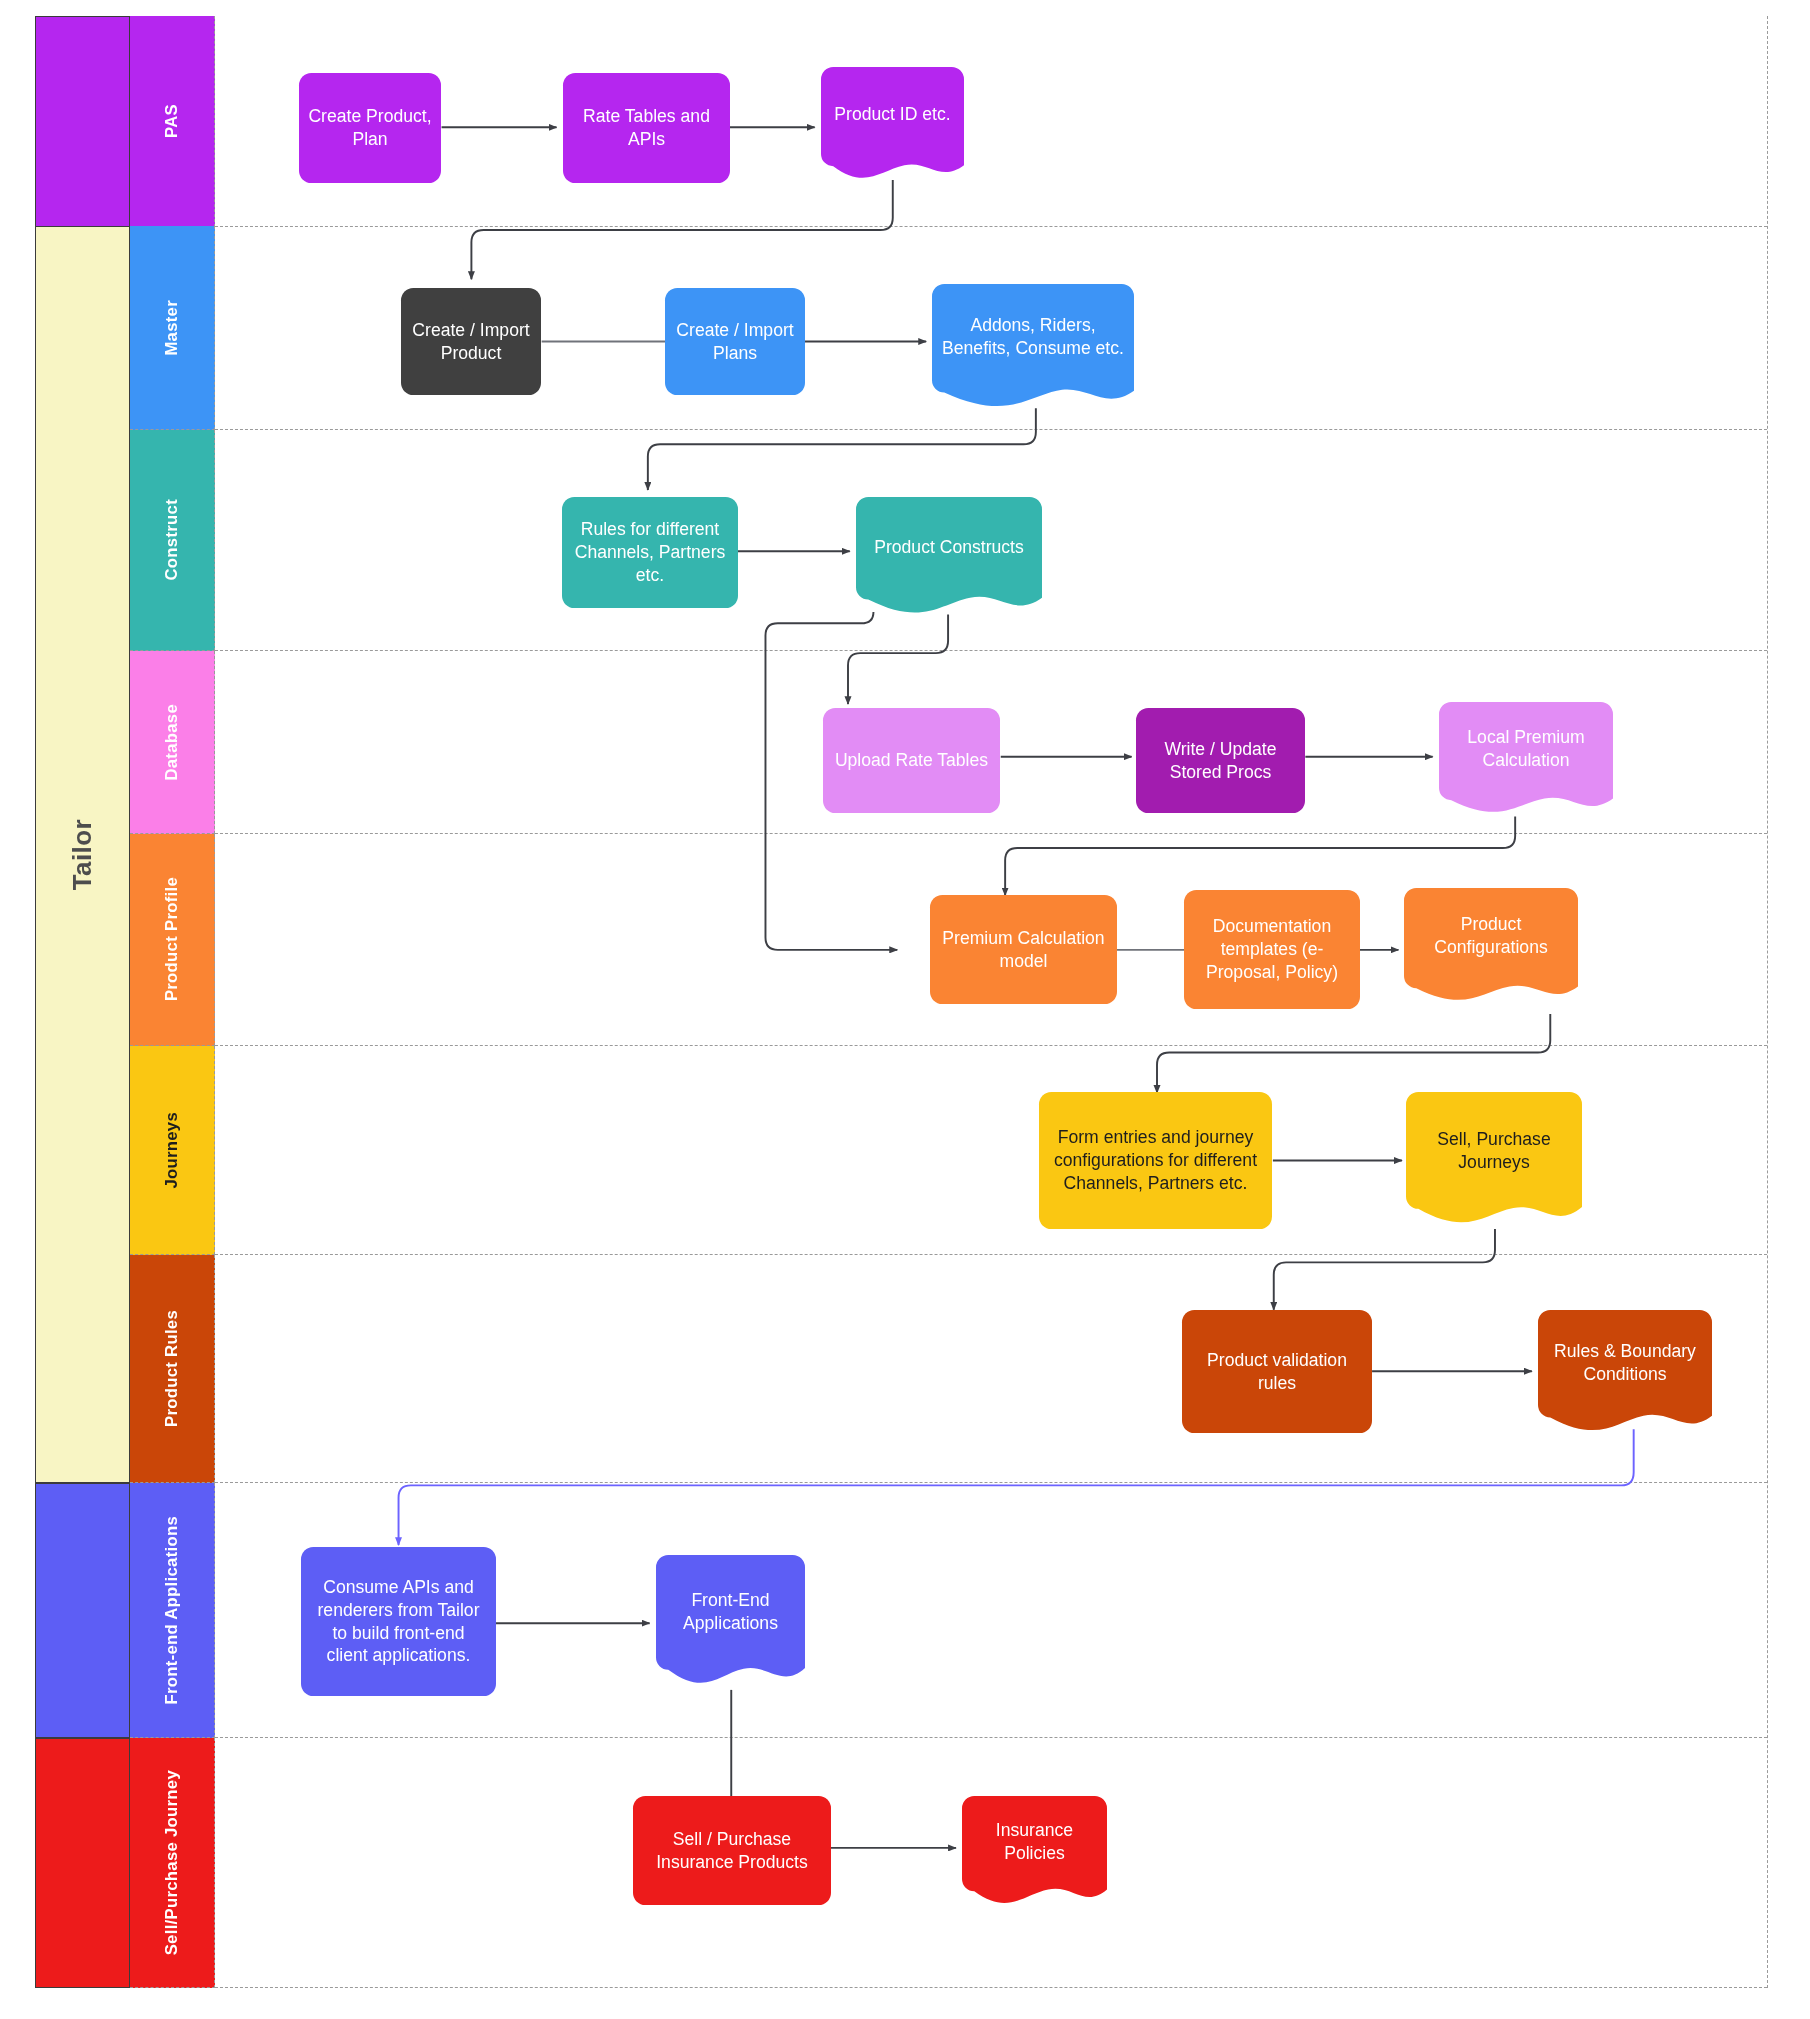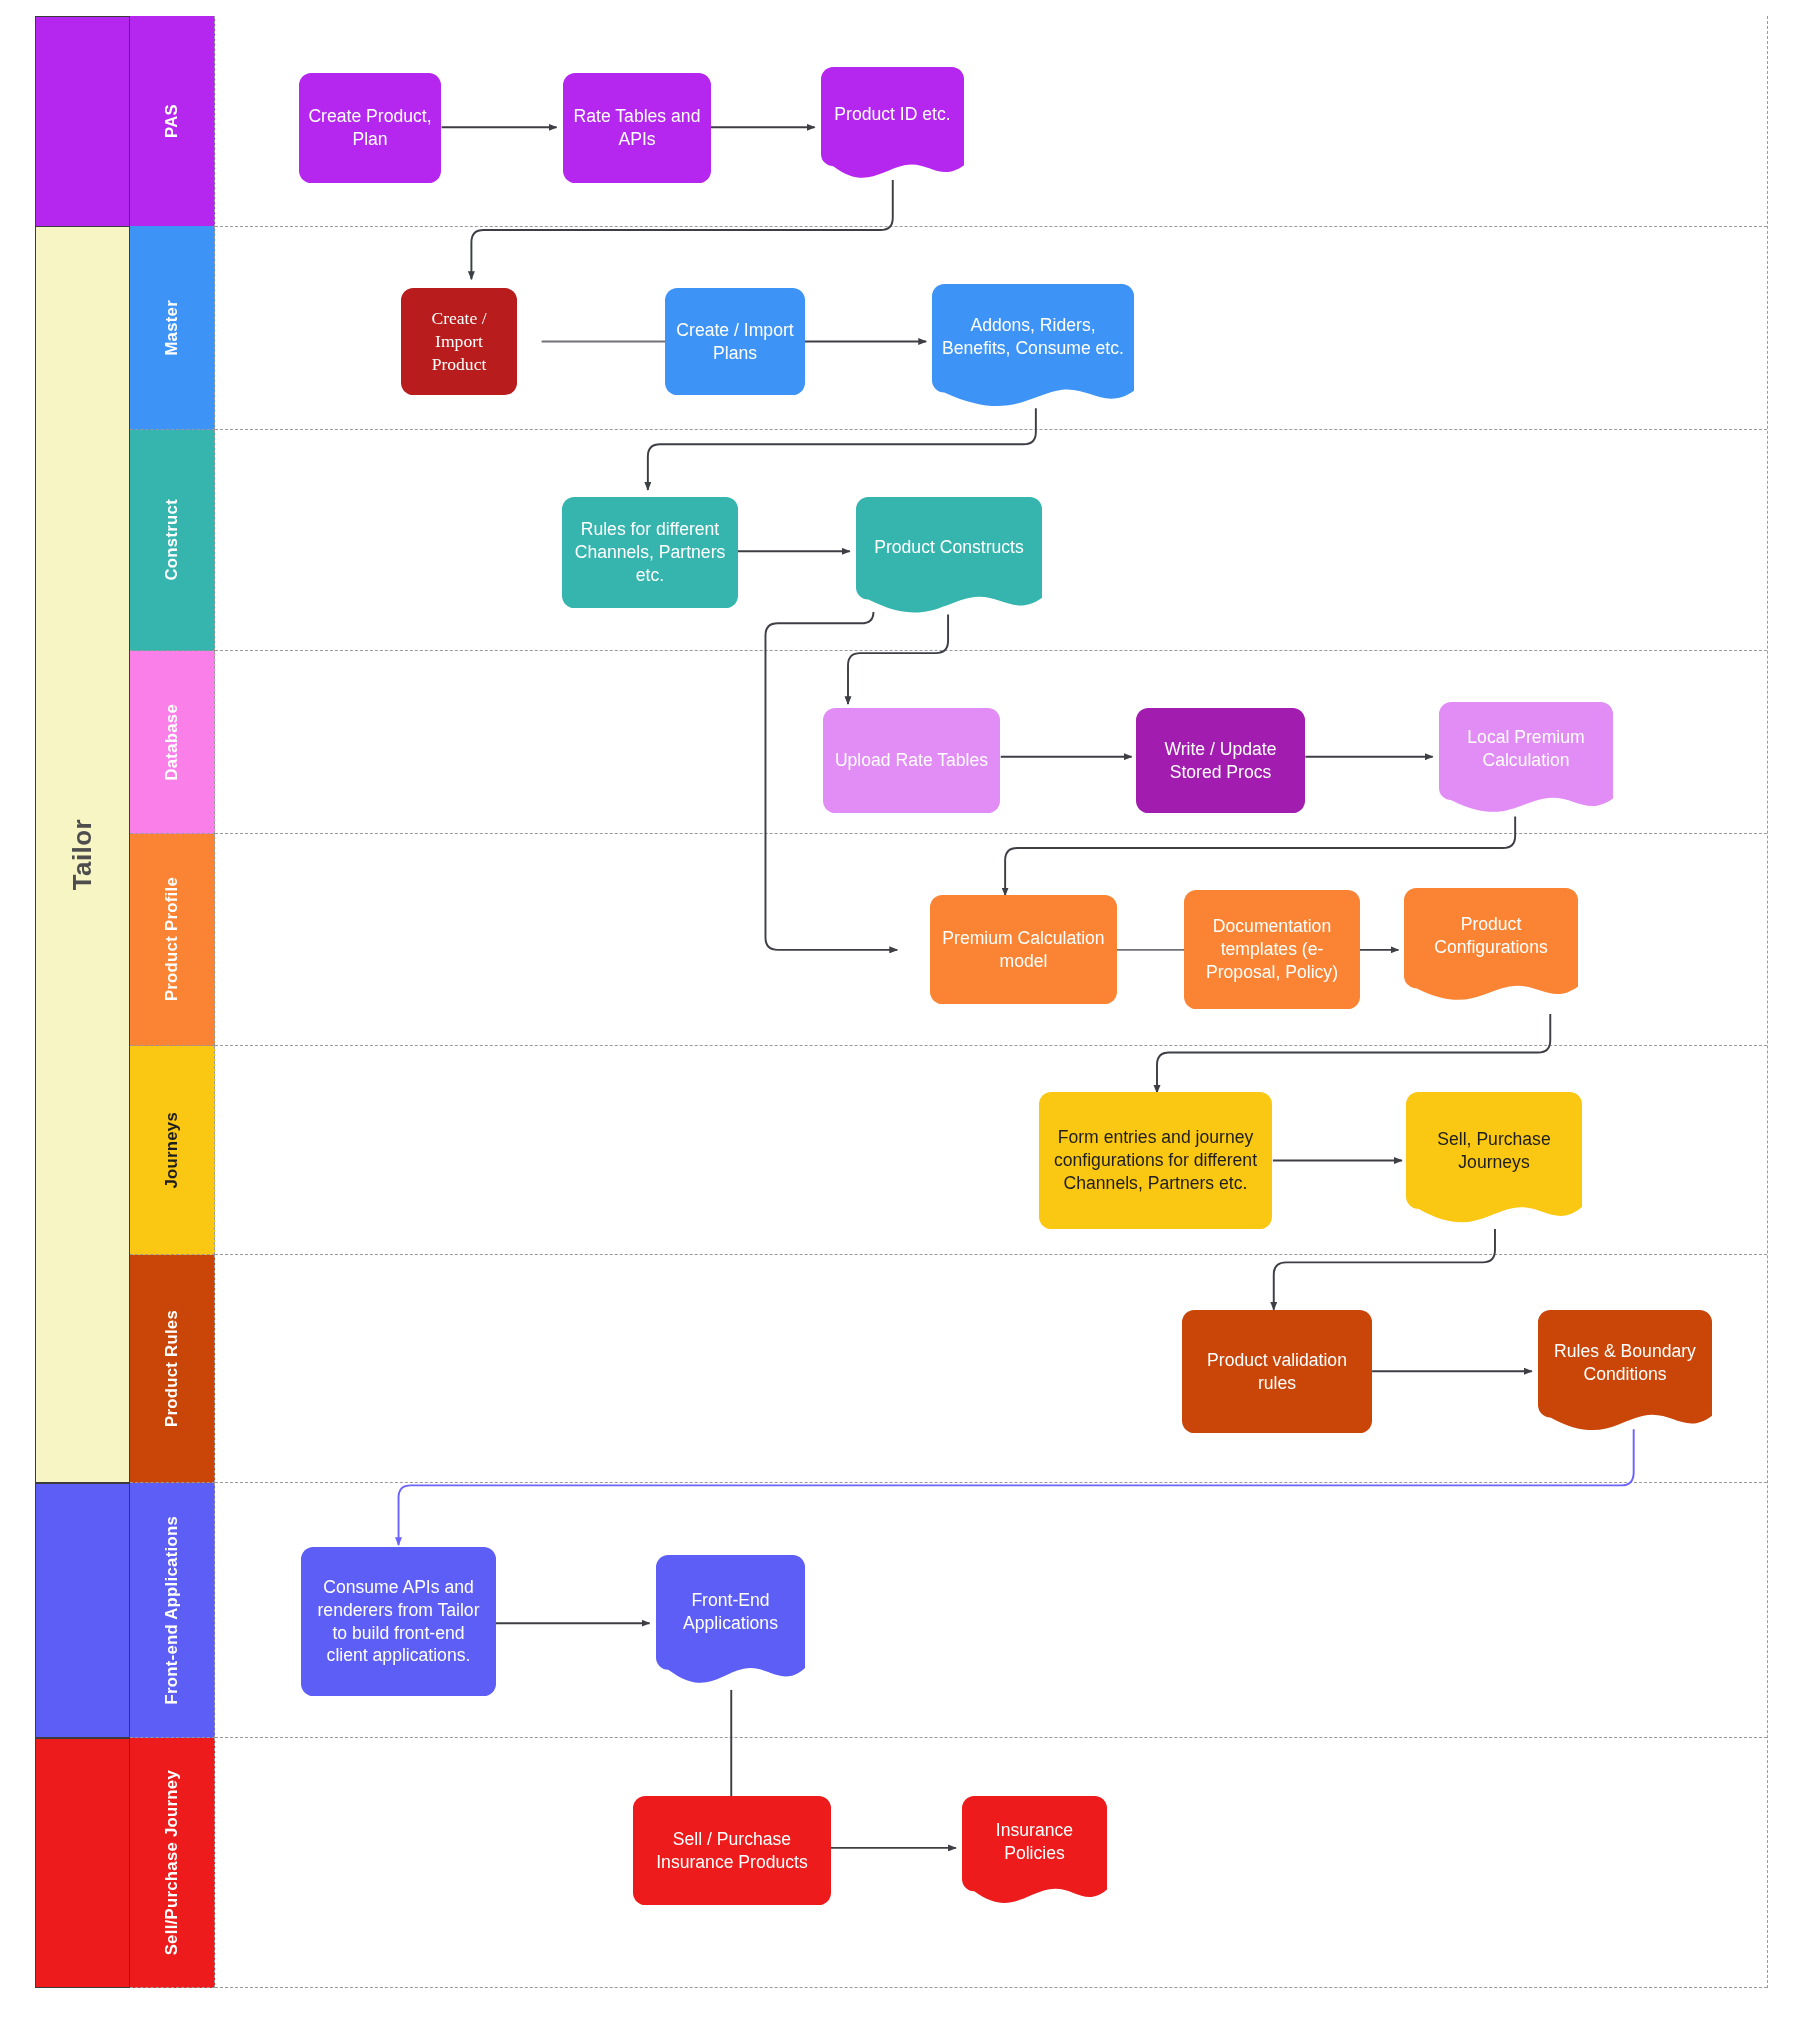--- a/index.html
+++ b/index.html
@@ -145,32 +145,32 @@
 
     <path class="w" d="M833,1925 L833,2060" marker-end="url(#ah)"></path>
 
     <path class="w" d="M946,2105 L1089,2105" marker-end="url(#ah)"></path>
   </svg>
 
   <div class="node rect" style="left:299px;top:73px;width:142px;height:110px;background:#b526ef;">
     <span>Create Product, Plan</span>
   </div>
 
-  <div class="node rect" style="left:563px;top:73px;width:148px;height:110px;background:#b526ef;">
+  <div class="node rect" style="left:563px;top:73px;width:167px;height:110px;background:#b526ef;">
     <span>Rate Tables and APIs</span>
   </div>
 
   <div class="node doc" style="left:821px;top:67px;width:143px;height:115px;">
     <svg viewBox="0 0 163 131" preserveAspectRatio="none">
       <path d="M14,0 H149 A14,14 0 0 1 163,14 V112 C136,132 122,106 95,112 C68,118 50,140 14,113 A14,14 0 0 1 0,99 V14 A14,14 0 0 1 14,0 Z" fill="#b526ef"></path>
     </svg>
     <span class="doctext">Product ID etc.</span>
   </div>
 
-  <div class="node rect" style="left:401px;top:288px;width:116px;height:107px;background:#b91c1c;font-family:Liberation Serif, serif;">
+  <div class="node rect" style="left:401px;top:288px;width:140px;height:107px;background:#404040;">
     <span>Create / Import Product</span>
   </div>
 
   <div class="node rect" style="left:665px;top:288px;width:140px;height:107px;background:#3d94f6;">
     <span>Create / Import Plans</span>
   </div>
 
   <div class="node doc" style="left:932px;top:284px;width:202px;height:126px;">
     <svg viewBox="0 0 230 144" preserveAspectRatio="none">
       <path d="M14,0 H216 A14,14 0 0 1 230,14 V122 C196,146 178,114 142,122 C106,130 84,156 14,124 A14,14 0 0 1 0,110 V14 A14,14 0 0 1 14,0 Z" fill="#3d94f6"></path>

